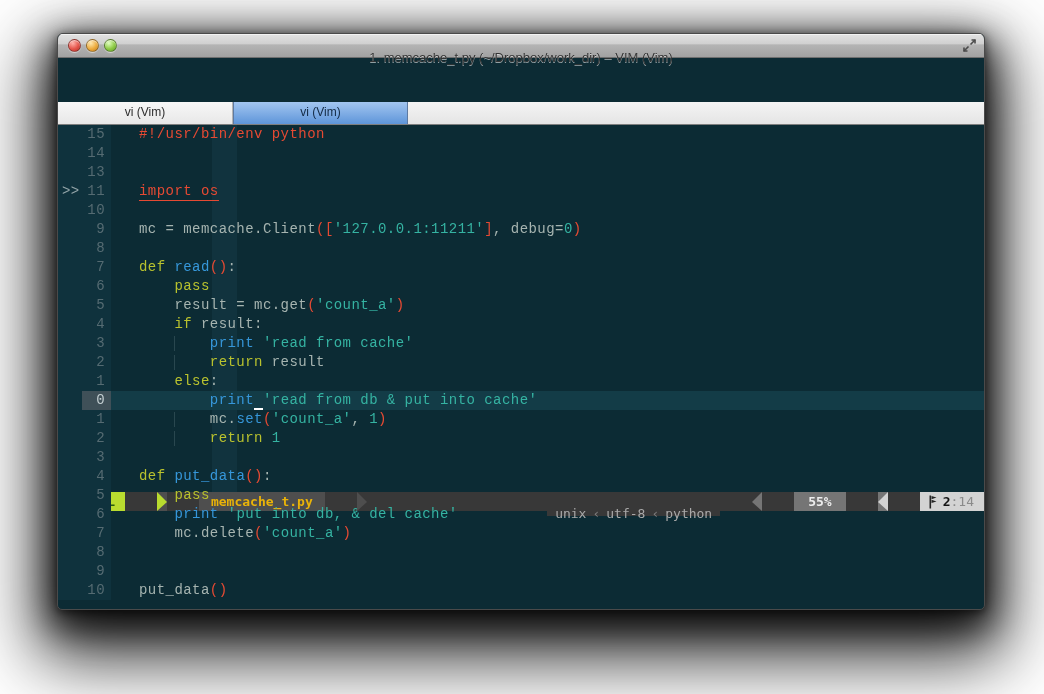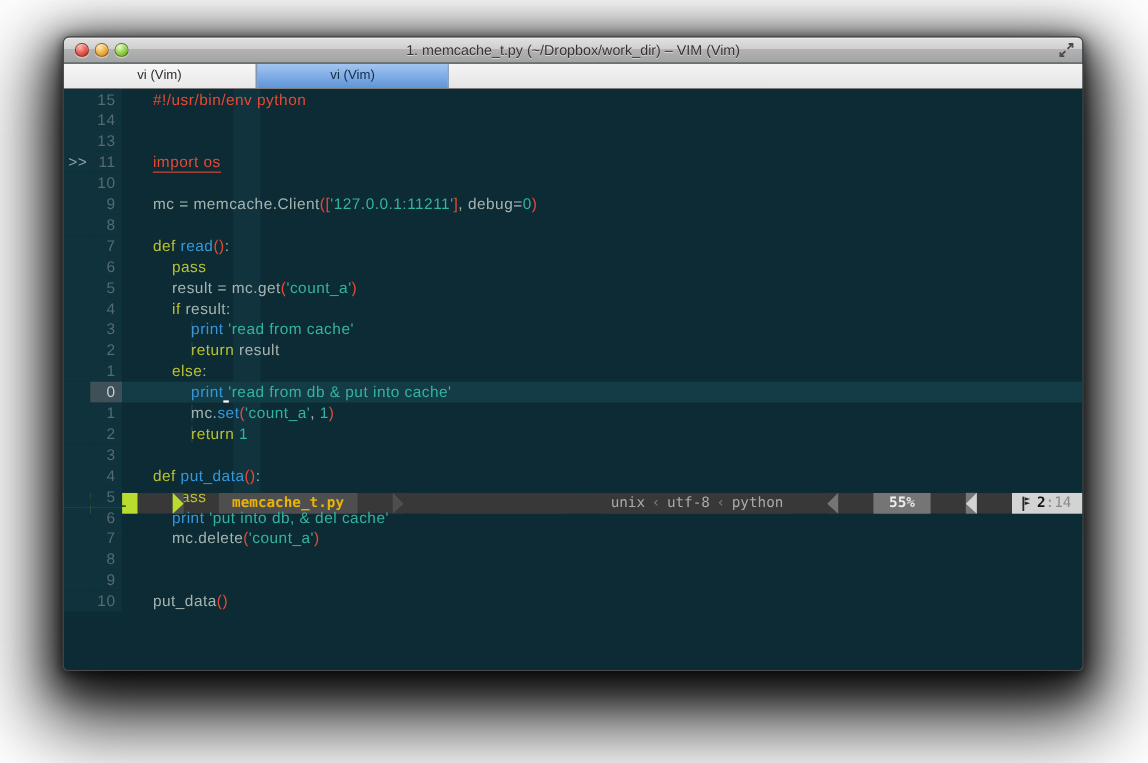--- a/index.html
+++ b/index.html
@@ -14,35 +14,35 @@
   
   .titlebar{position:relative;height:23px;
     background:linear-gradient(#e2e2e2,#cfcfcf 45%,#b4b4b4 46%,#a2a2a2);
     border-bottom:1px solid #6f6f6f;box-shadow:inset 0 1px 0 #f2f2f2;}
   .lights{position:absolute;left:10px;top:5px;display:flex;gap:5px;}
   .light{width:13px;height:13px;border-radius:50%;border:1px solid rgba(0,0,0,0.35);box-sizing:border-box;
     box-shadow:inset 0 1px 1px rgba(255,255,255,0.6),0 1px 1px rgba(255,255,255,0.5);}
   .light.red{background:radial-gradient(circle at 35% 28%,#ffb3ab,#e4544a 55%,#b03228);}
   .light.yellow{background:radial-gradient(circle at 35% 28%,#ffe9b0,#ecab3d 55%,#c07c1a);}
   .light.green{background:radial-gradient(circle at 35% 28%,#e1ffc0,#8ecb44 55%,#5f9c27);}
-  .wtitle{position:absolute;left:0;right:0;top:0;height:23px;line-height:23px;text-align:center;
+  .wtitle{position:absolute;left:0;right:0;top:12px;height:23px;line-height:23px;text-align:center;
     font-size:13px;color:#343434;text-shadow:0 1px 0 rgba(255,255,255,0.55);}
   .resize{position:absolute;right:7px;top:4px;width:15px;height:15px;}
   
   .tabbar{display:flex;height:22px;background:linear-gradient(#f6f6f6,#e3e3e3);
-    border-bottom:1px solid #7e7e7e;box-shadow:inset 0 1px 0 #fbfbfb;}
+    border-bottom:1px solid #7e7e7e;box-shadow:inset 0 1px 0 #fbfbfb;margin-top:44px;}
   .tab{width:175px;box-sizing:border-box;border-right:1px solid #b3b3b3;
     font-size:12px;color:#2e2e2e;text-align:center;line-height:21px;
     background:linear-gradient(#f7f7f7,#e8e8e8);white-space:nowrap;overflow:hidden;}
   .tab.active{background:linear-gradient(#a3c6f0,#84b0e6 45%,#5e95d9);color:#142b45;
     border-right:1px solid #5d7aa2;border-left:1px solid #5d7aa2;}
   .tabfill{flex:1;background:linear-gradient(#f4f4f4,#e5e5e5);}
   
   .buffer{position:relative;height:367px;background:var(--bg);
-    font-family:Liberation Sans, sans-serif;font-size:14px;letter-spacing:0.45px;}
+    font-family:Liberation Mono, monospace;font-size:14px;letter-spacing:0.45px;}
   .band{position:absolute;left:154px;top:0;bottom:0;width:25px;background:var(--band);}
   .row{display:flex;height:19px;line-height:19px;white-space:pre;}
   .sign{width:24px;box-sizing:border-box;padding-left:4px;background:var(--gutter_bg);
     color:#93a4a8;flex:none;}
   .num{width:29px;box-sizing:border-box;padding-right:6px;text-align:right;background:var(--gutter_bg);
     color:var(--linenr);flex:none;}
   .code{flex:1;position:relative;padding-left:28px;color:var(--fg);}
   .row.cursor .code{background:var(--cursorline);}
   .row.cursor .num{background:var(--cursor_linenr_bg);color:#c3ced1;}
   .guide{position:absolute;left:63px;top:2px;bottom:2px;width:1px;background:rgba(160,185,190,0.20);}
@@ -54,21 +54,21 @@
   .tk-r{color:var(--red);}
   .tk-e{color:var(--red);border-bottom:1px solid var(--red);padding-bottom:1px;}
   .tk-cur{border-bottom:2px solid #ffffff;margin-bottom:-2px;}
   
   .statusbar{display:flex;height:19px;line-height:19px;background:#383838;
     font-family:"DejaVu Sans Mono","Liberation Mono",monospace;font-size:13px;align-items:stretch;gap:32px;}
   .seg{padding:0 10px;white-space:nowrap;}
   .seg.mode{background:var(--mode_bg);color:var(--mode_fg);font-weight:bold;}
   .seg.file{background:#4e4e4e;color:#eab308;font-weight:bold;padding:0 12px;}
   .filler{flex:1;background:#383838;}
-  .rtext{background:#383838;color:#a9a9a9;padding:0 8px;white-space:pre;}
+  .rtext{background:#383838;color:#a9a9a9;padding:12px 8px;white-space:pre;}
   .rtext .chev{color:#7e7e7e;padding:0 6px;}
   .seg.pct{background:#757575;color:#ededed;font-weight:bold;padding:0 14px;}
   .seg.time{background:#d3d3d3;color:#141414;font-weight:bold;padding:0 10px 0 8px;display:flex;align-items:center;gap:6px;}
   .seg.time .t2{color:#8a8a8a;font-weight:normal;}
   .sep{width:10px;position:relative;flex:none;}
   .sep i{position:absolute;left:0;top:0;display:block;width:0;height:0;
     border-top:10px solid transparent;border-bottom:9px solid transparent;}
   .sep.s1{background:#4e4e4e;} .sep.s1 i{border-left:10px solid var(--mode_bg);}
   .sep.s2{background:#383838;} .sep.s2 i{border-left:10px solid #4e4e4e;}
   .sep.s3{background:#383838;} .sep.s3 i{border-right:10px solid #757575;}

